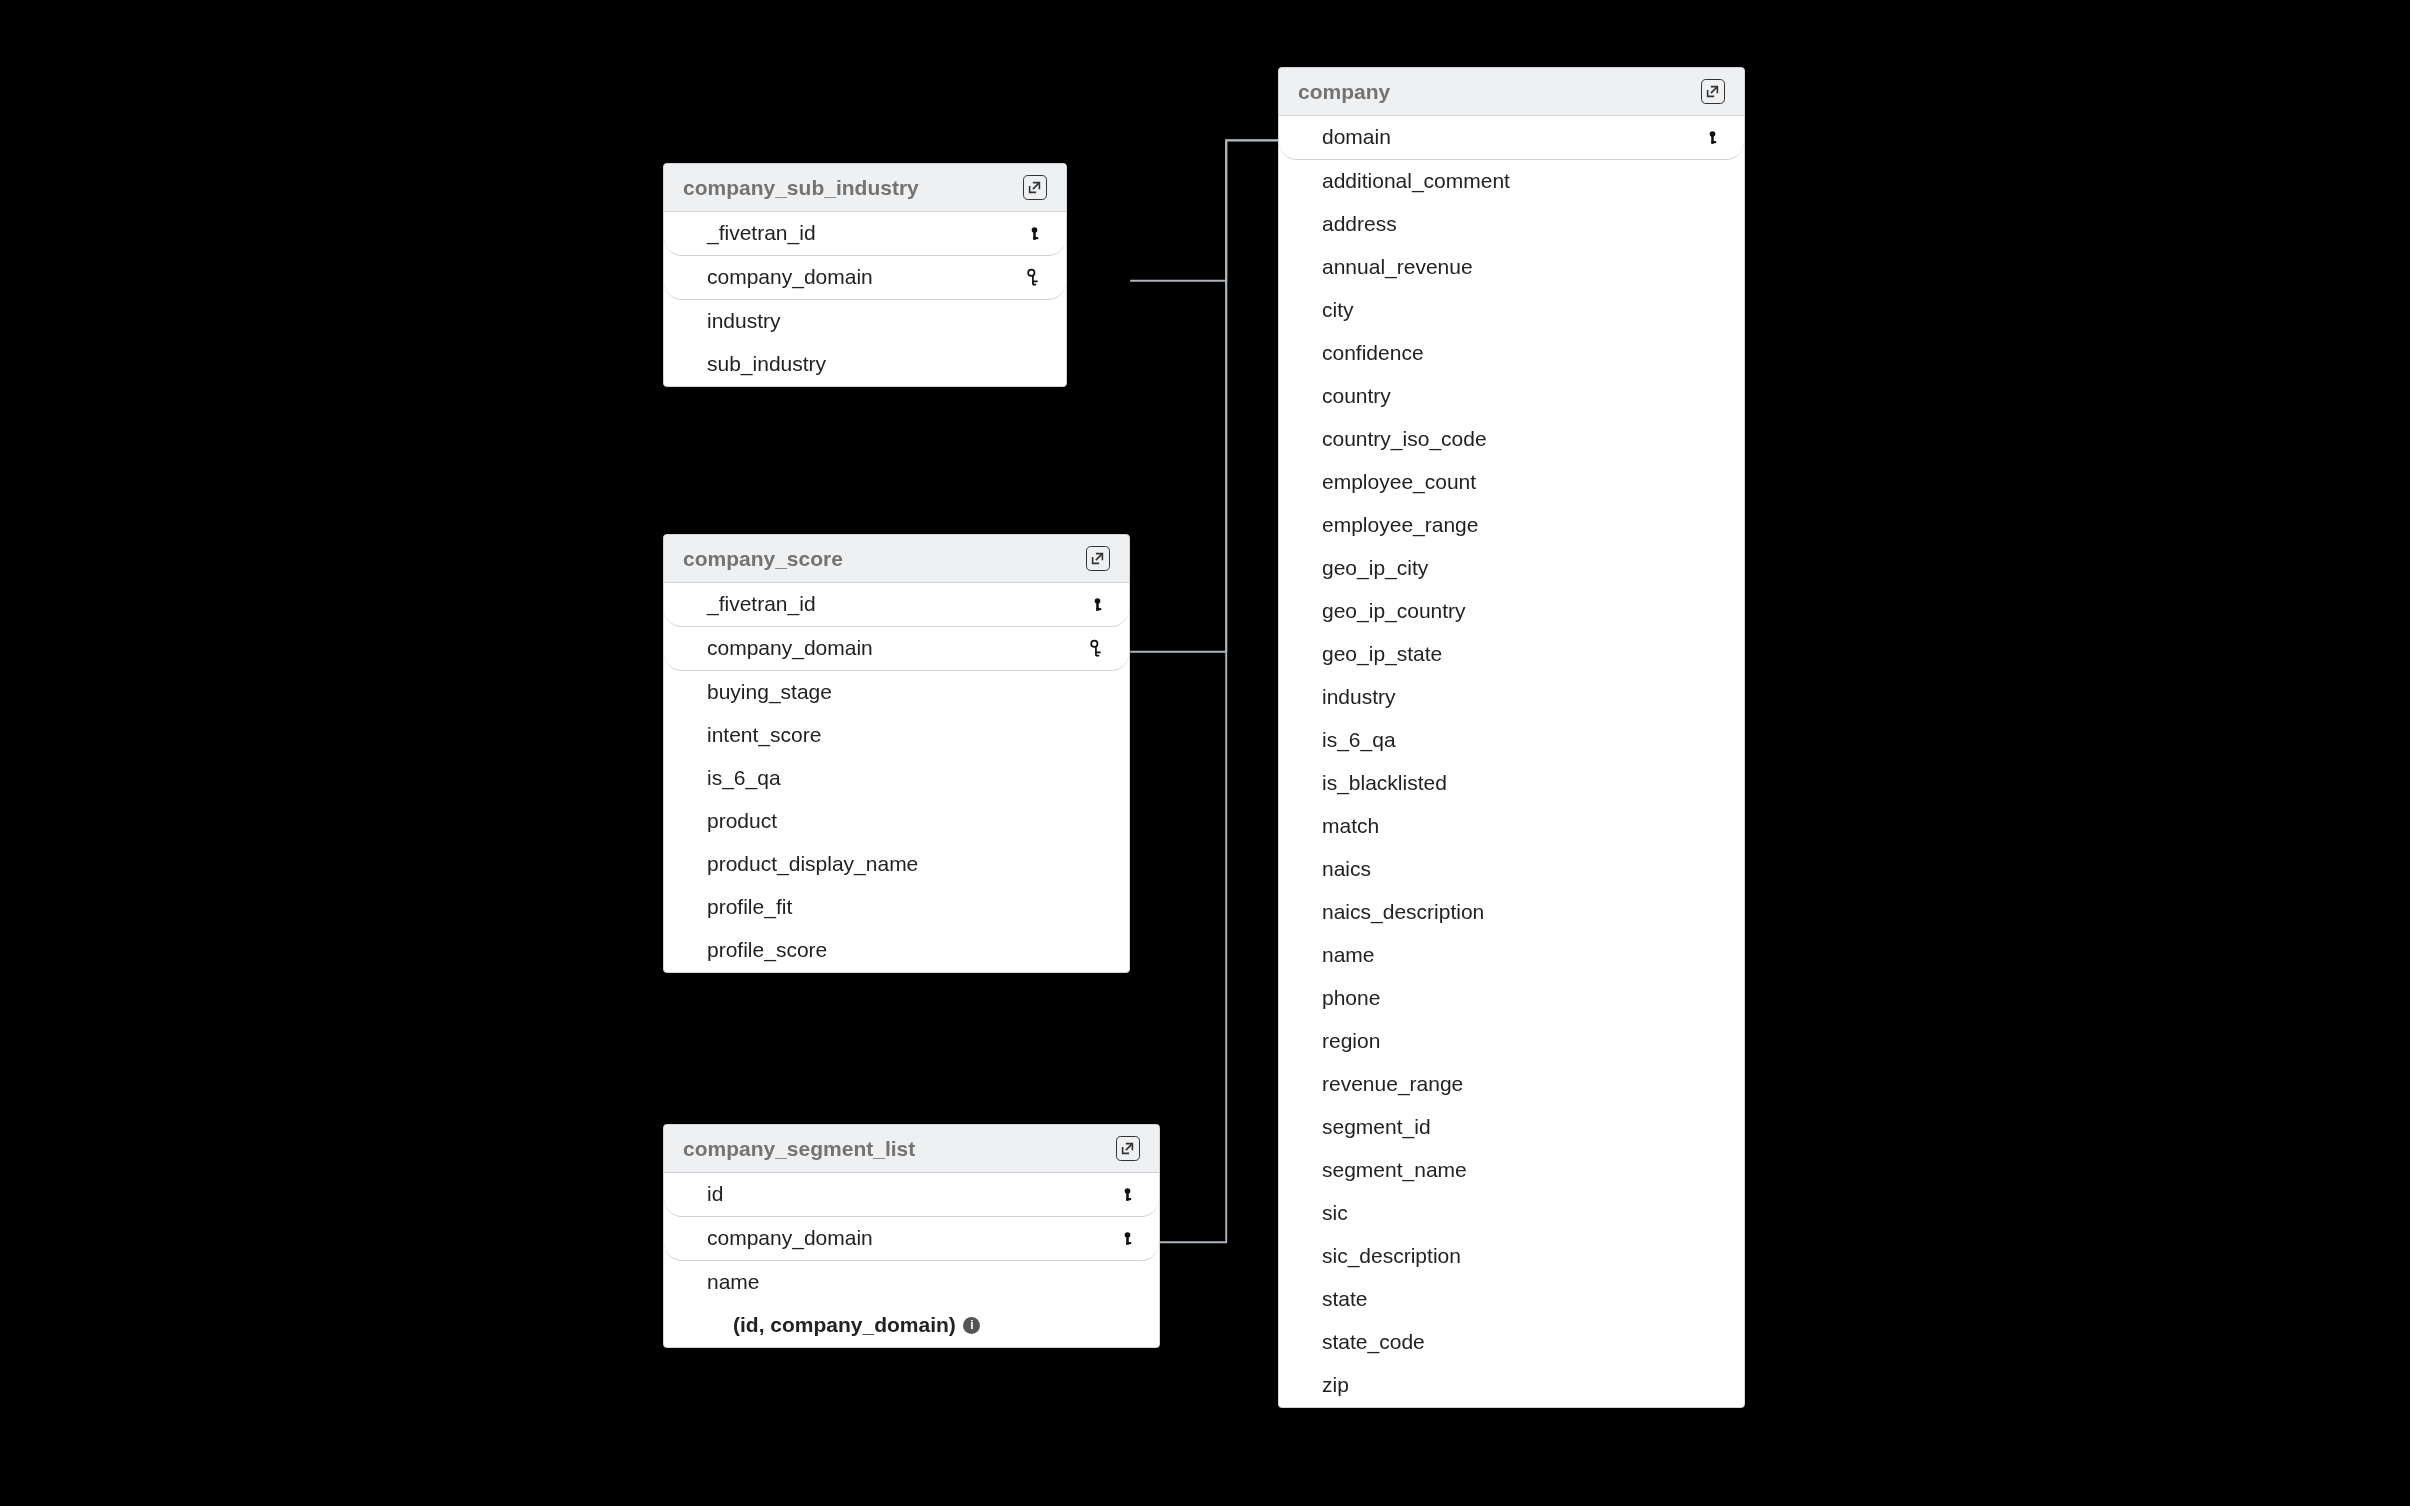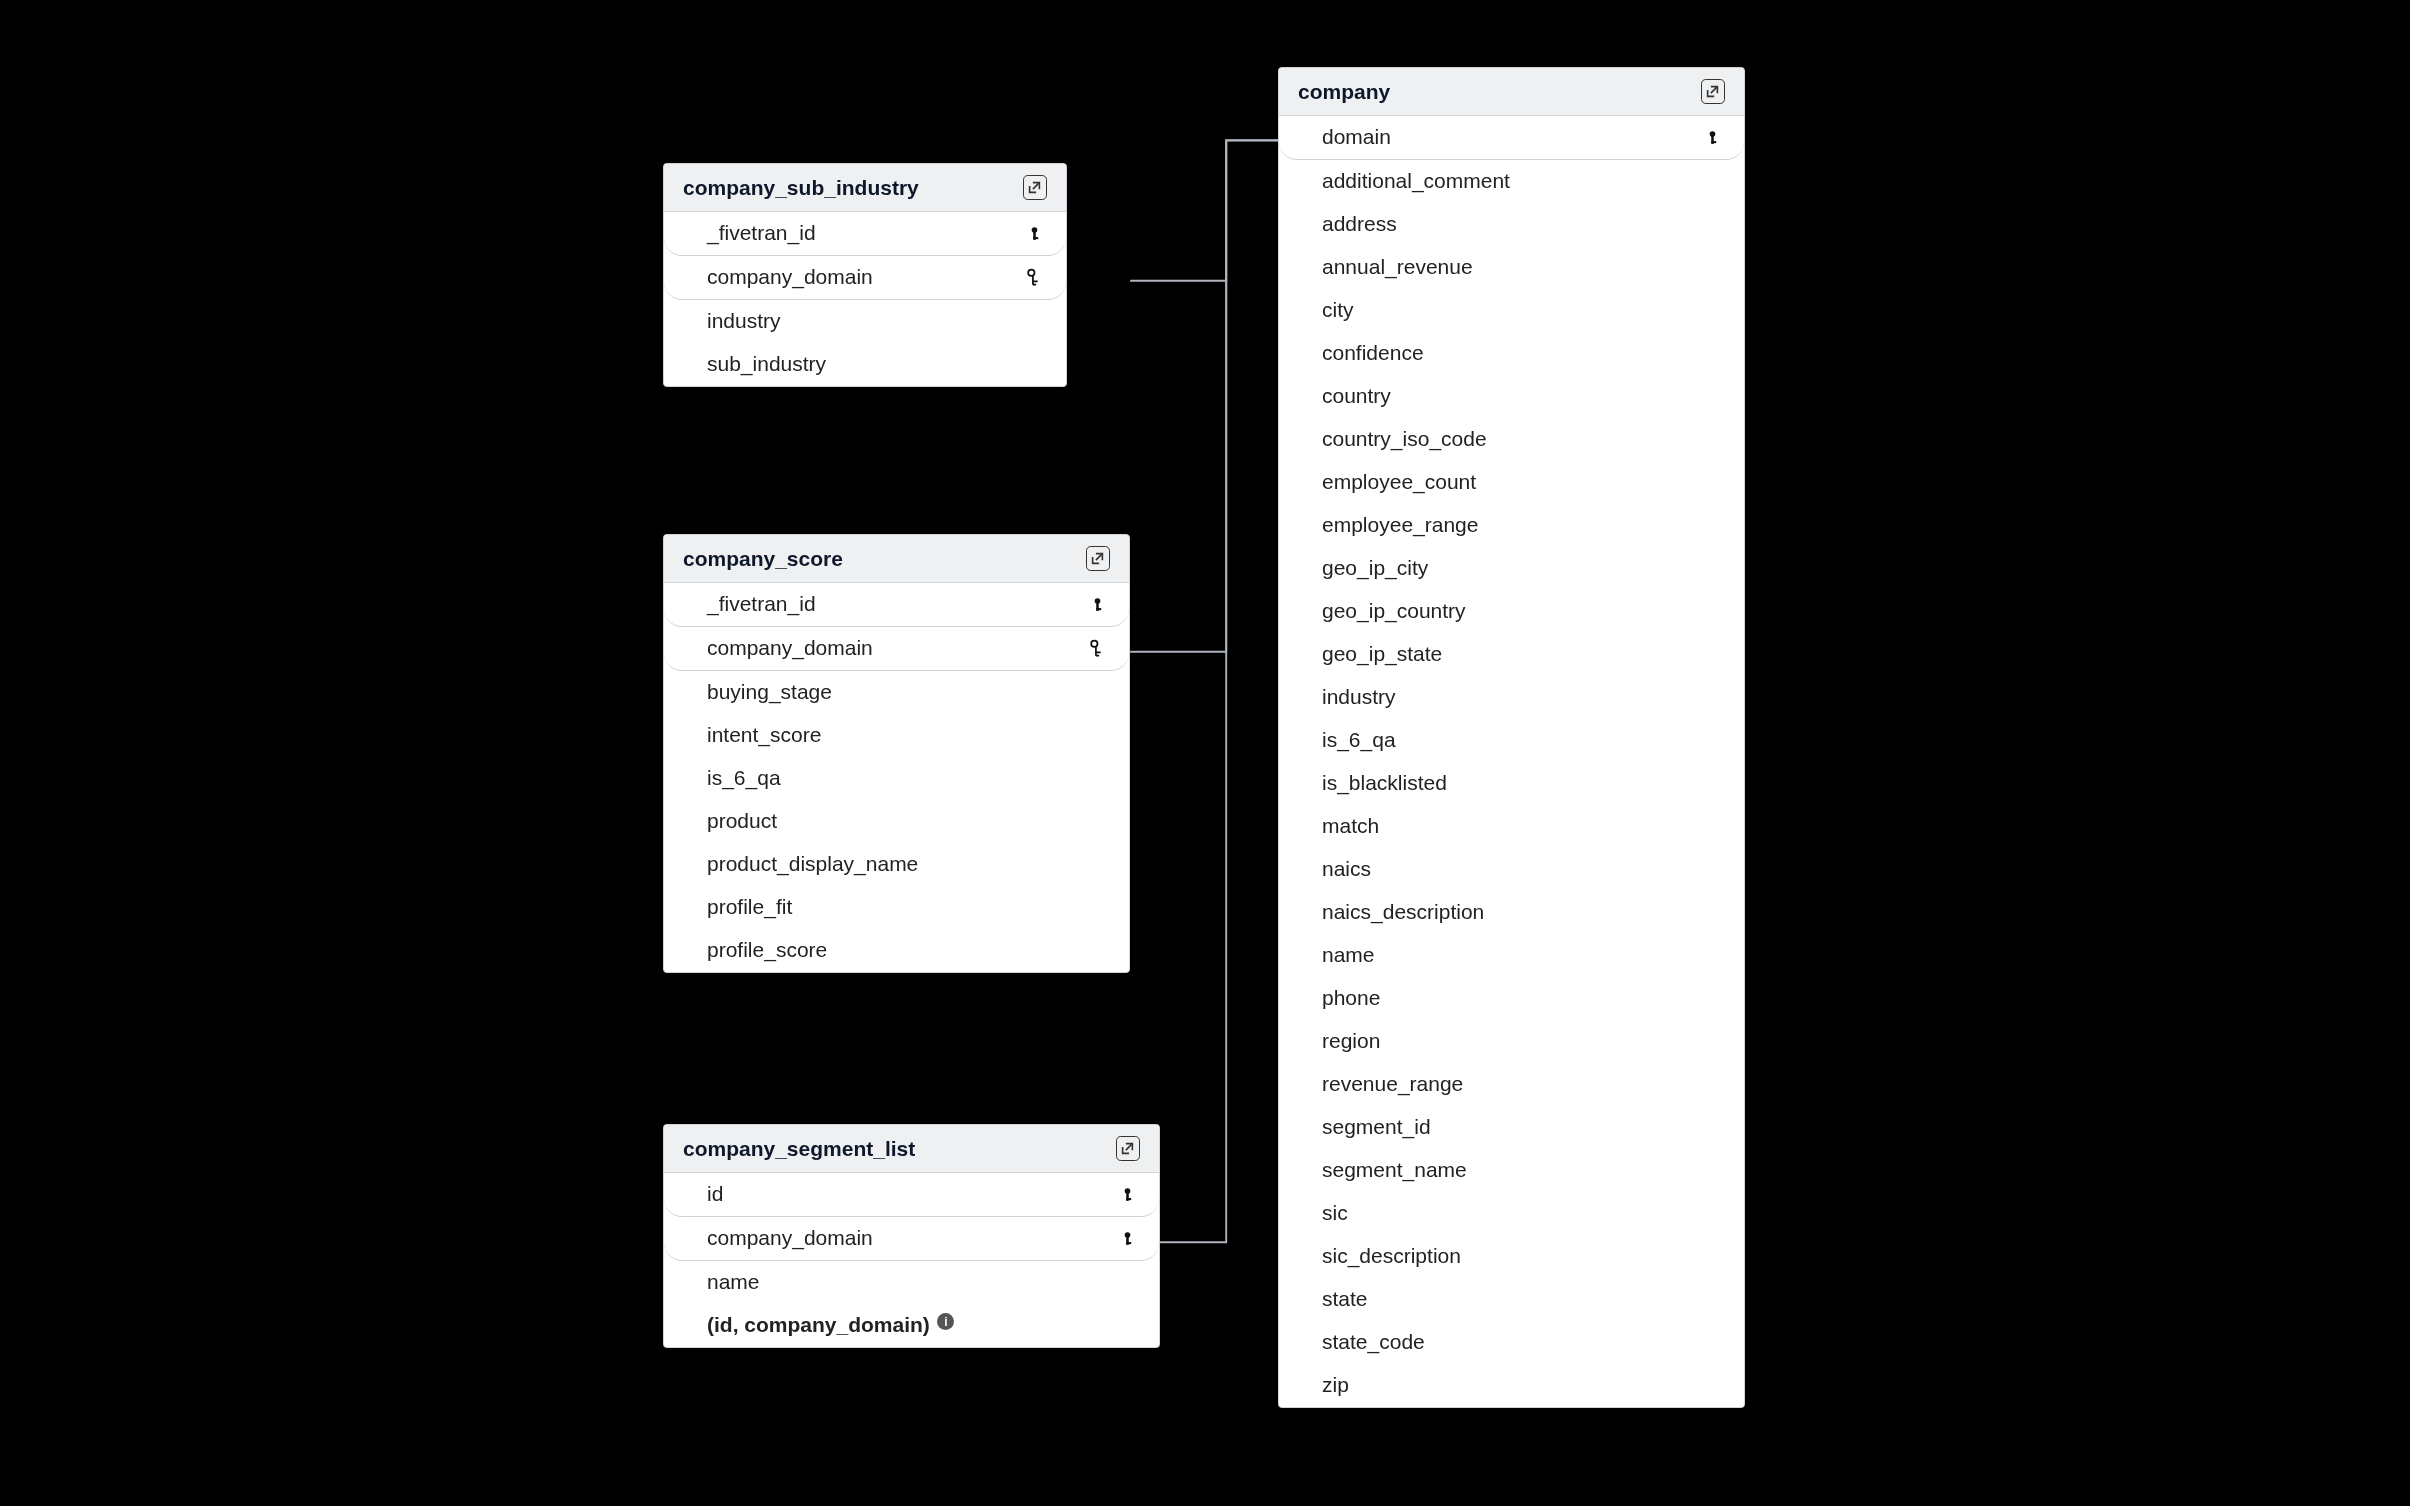--- a/index.html
+++ b/index.html
@@ -25,21 +25,21 @@
     font-size: 21px;
   }
   .thead {
     background: #eef0f2;
     border-bottom: 0.9px solid #d0d3d8;
     padding: 11.3px 19px;
     display: flex;
     align-items: center;
     justify-content: space-between;
     font-weight: 700;
-    color: #0f172a;
+    color: #737373;
   }
   .row {
     display: flex;
     align-items: center;
     justify-content: space-between;
     padding: 9.4px 19px 9.4px 43px;
     color: #222;
     font-size: 21px;
     min-height: 43px;
     border-radius: 18px;
@@ -216,21 +216,21 @@
             <rect x="10.2" y="10" width="3.6" height="11"></rect>
             <rect x="10.2" y="17" width="7" height="3"></rect>
           </svg>
       </span>
     </div>
     <div class="row">
         <span>name</span>
         <span class="key-slot"></span>
       </div>
     <div class="row">
-      <span style="display:flex;align-items:flex-start;">
+      <span style="display:flex;align-items:center;margin-left:26px;">
         <span class="bold">(id, company_domain)</span>
         <span class="info-circle">i</span>
       </span>
       <span class="key-slot"></span>
     </div>
   </div>
 
   <div class="table" style="left:1278px; top:67px; width:467px;">
     <div class="thead">
       <span>company</span>

